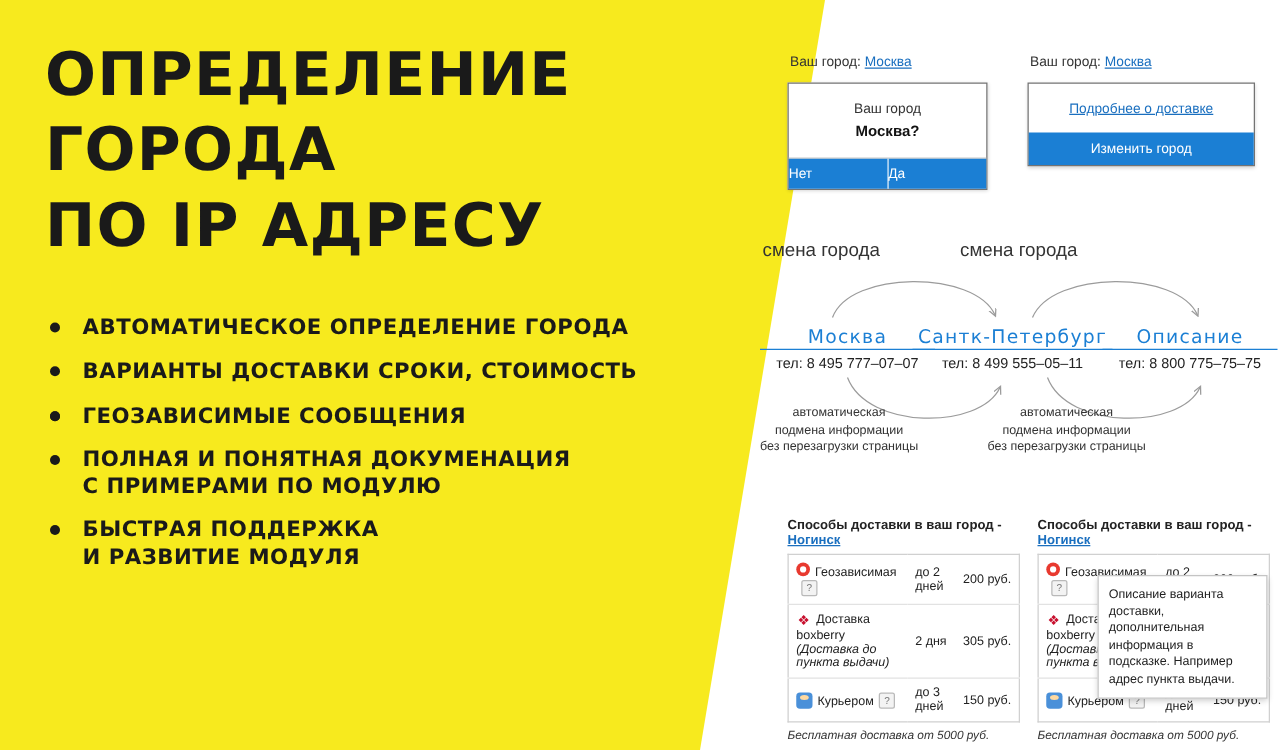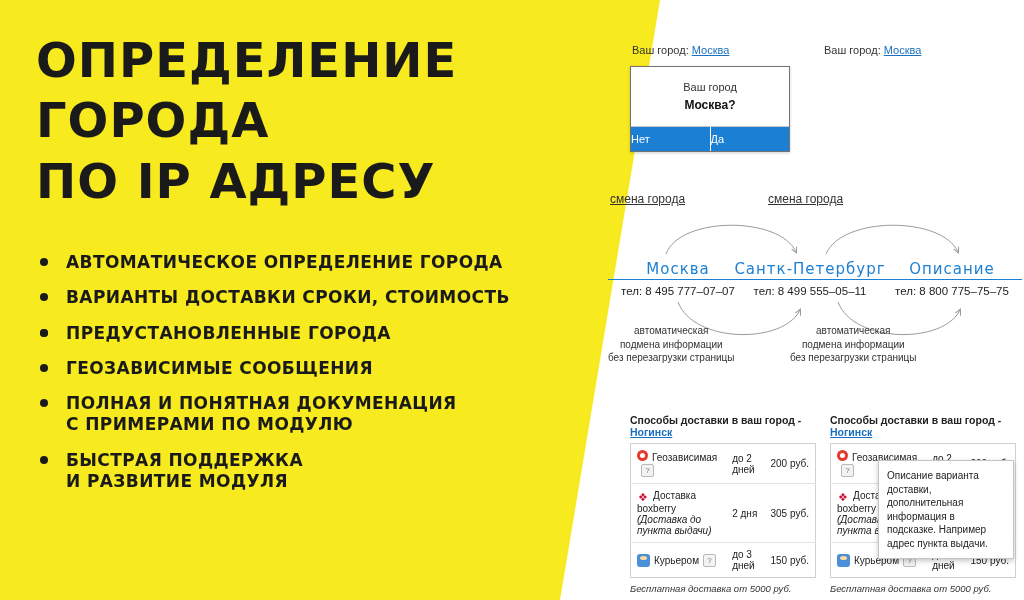--- a/index.html
+++ b/index.html
@@ -101,21 +101,21 @@
   .city .phone{
     color:#222;font-size:11.5px;margin-top:5px;
   }
   .city-0{left:-12px;top:20px;width:140px;}
   .city-1{left:110px;top:20px;width:160px;}
   .city-2{left:262px;top:20px;width:140px;}
   .underline{
     height:1px;background:#1b7fd4;margin-top:1px;
   }
   .swap-label{
-    position:absolute;font-size:12px;color:#333;white-space:nowrap;text-decoration:underline;
+    position:absolute;font-size:15px;color:#333;white-space:nowrap;
   }
   .swap-0{left:-10px;top:-48px;}
   .swap-1{left:148px;top:-48px;}
   .auto-note{
     position:absolute;font-size:10px;color:#333;line-height:1.35;
     text-align:center;white-space:nowrap;
   }
   .auto-0{left:-12px;top:84px;}
   .auto-1{left:170px;top:84px;}
   .arcsvg{position:absolute;left:0;top:0;overflow:visible;}
@@ -200,24 +200,20 @@
   </div>
   <div class="bullet">
     <span class="dot"></span>
     <span>Варианты доставки сроки, стоимость</span>
   </div>
   <div class="bullet">
     <span class="dot"></span>
   </div>
   <div class="bullet">
     <span class="dot"></span>
-    <span>Предустановленные города</span>
-  </div>
-  <div class="bullet">
-    <span class="dot"></span>
     <span>Геозависимые сообщения</span>
   </div>
   <div class="bullet">
     <span class="dot"></span>
     <span>Полная и понятная докуменация</span>
     <span class="sub">с примерами по модулю</span>
   </div>
   <div class="bullet">
     <span class="dot"></span>
     <span>Быстрая поддержка</span>
@@ -243,20 +239,26 @@
         <div>Нет</div>
         <div>Да</div>
       </div>
     </div>
 
     <div class="yourcity-label lbl-b">
       <span>Ваш город:</span>
       <a>Москва</a>
     </div>
 
+    <div class="popup popup-b">
+      <div class="body">
+        <a>Подробнее о доставке</a>
+      </div>
+      <div class="btn">Изменить город</div>
+    </div>
   </div>
 
   <div class="cities">
 
     <svg class="arcsvg" width="404" height="130">
       <defs>
         <marker id="ah" markerWidth="7" markerHeight="7" refX="5" refY="3" orient="auto">
           <path d="M0,0 L6,3 L0,6" fill="none" stroke="#9b9b9b" stroke-width="1"></path>
         </marker>
       </defs>

